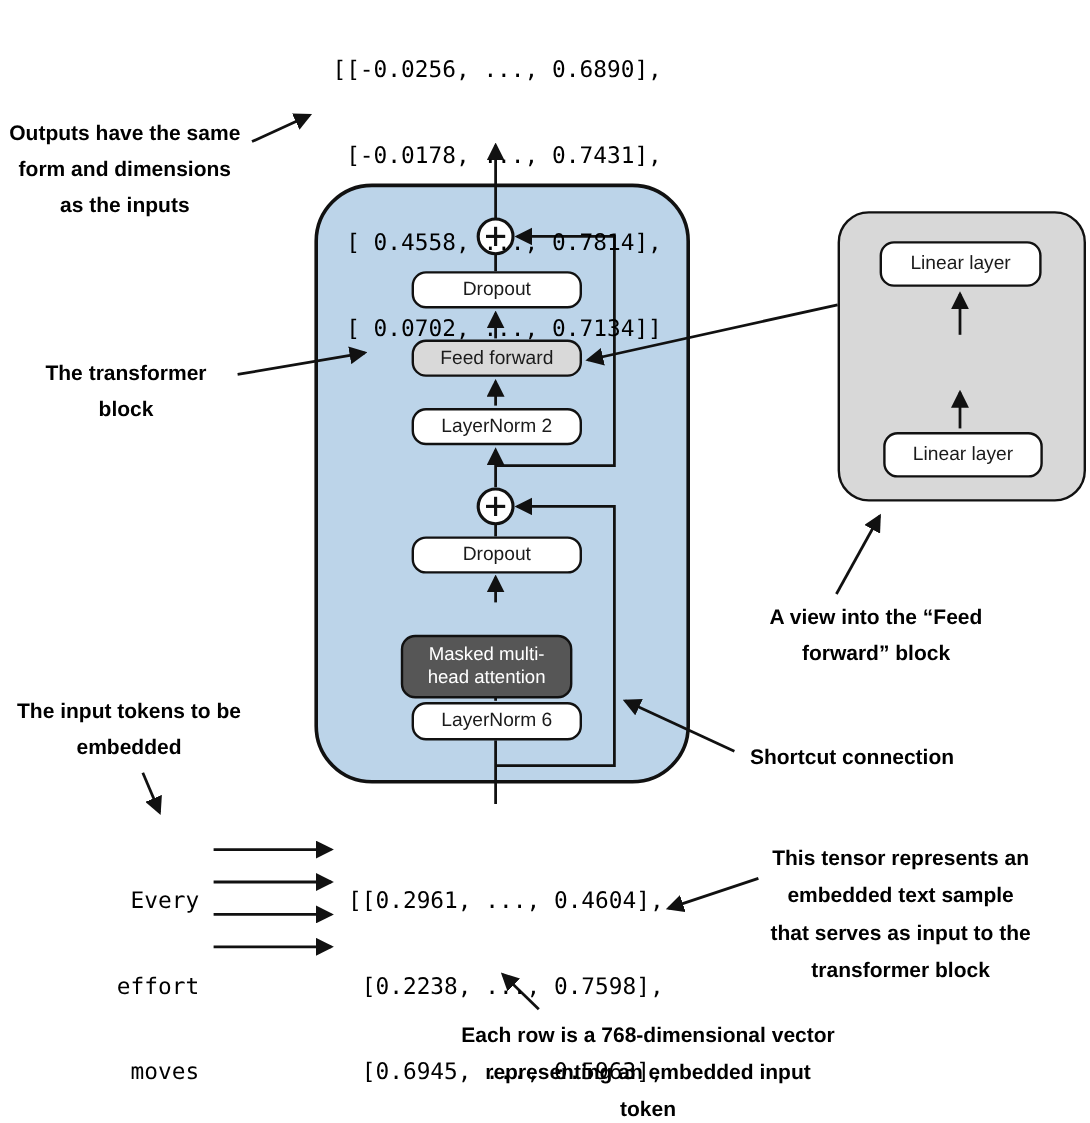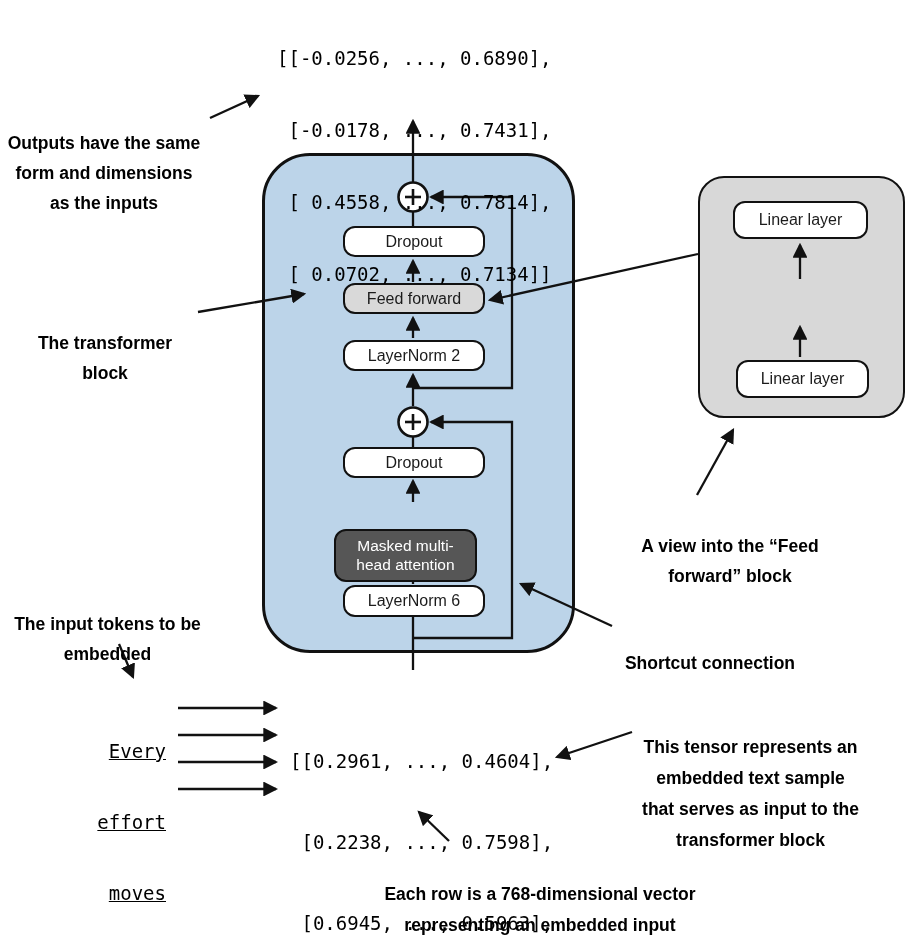--- a/index.html
+++ b/index.html
@@ -33,25 +33,25 @@
     background:var(--box-fill);border:2.2px solid var(--line);border-radius:12px;
     font-size:16px;color:#1b1b1b;text-align:center;line-height:1.2;
   }
   .box.gray{background:var(--feed-forward-fill);}
   .box.dark{background:var(--attention-fill);color:#fff;font-size:15.5px;padding:0 8px;}
 
   .mono{position:absolute;z-index:3;font-family:"DejaVu Sans Mono",monospace;
     font-size:19px;color:var(--text);white-space:pre;}
   .mono div{height:28px;line-height:28px;}
   .mono.tokens{text-align:right;}
-  .mono.tokens div{height:27px;line-height:27px;text-decoration:underline;}
-  .mono.in div{height:27px;line-height:27px;margin-top:10px;}
+  .mono.tokens div{height:27px;line-height:27px;}
+  .mono.in div{height:27px;line-height:27px;}
 
   .ann{position:absolute;z-index:3;font-weight:700;font-size:17.5px;color:var(--text);
-    text-align:center;margin-top:32px;}
+    text-align:center;}
   .ann div{height:30px;line-height:30px;}
   .ann.tall div{height:31px;line-height:31px;}
 </style>
 </head>
 <body>
 
 <div class="canvas">
 
   <div class="blue-block"></div>
   <div class="gray-block"></div>

